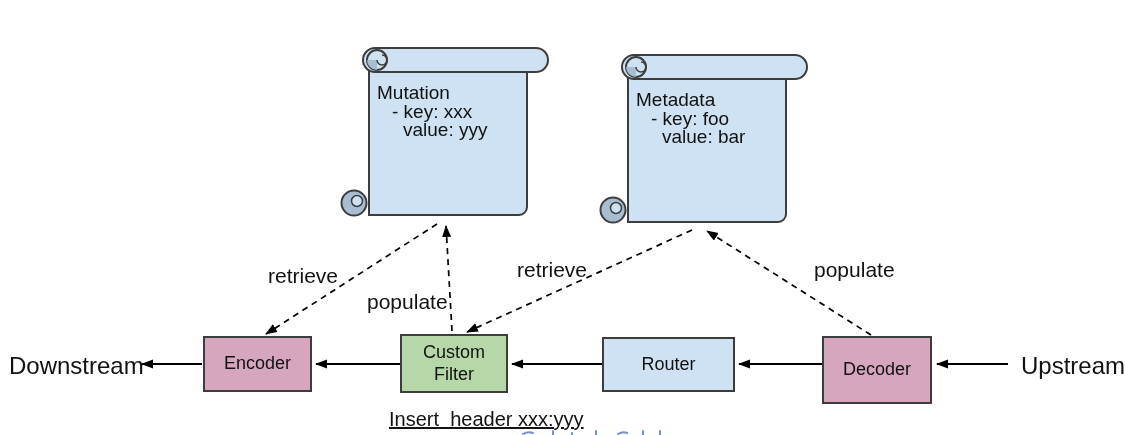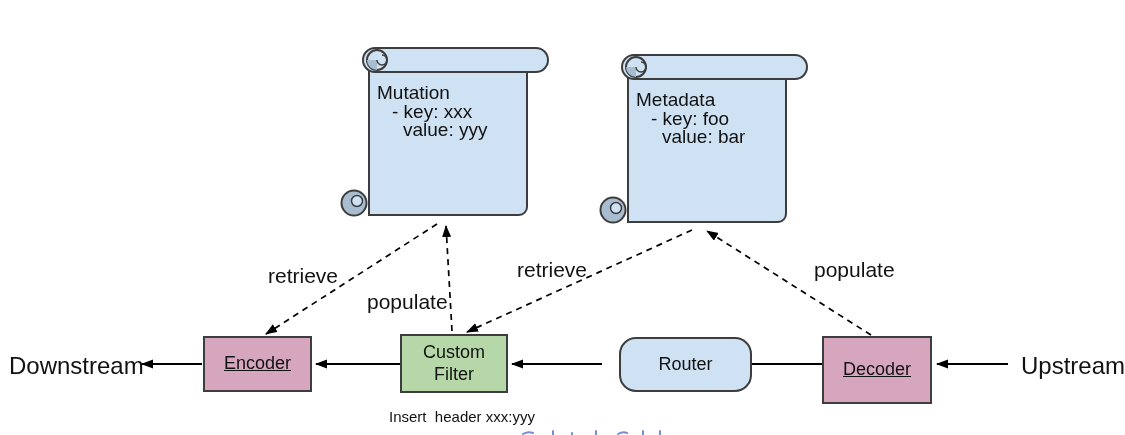--- a/index.html
+++ b/index.html
@@ -13,27 +13,27 @@
   .shade-flat{fill:var(--scroll-shade,#a9bdd1);stroke:none;}
   .thin-line{fill:none;stroke:var(--border,#3d3d3d);stroke-width:1.5;}
   .flow{stroke:var(--line,#000);stroke-width:1.8;fill:none;}
   .dashed{stroke:var(--line,#000);stroke-width:1.7;fill:none;stroke-dasharray:6 5;}
   .frag{stroke:var(--cropped-fragment-blue,#5b7bd5);stroke-width:2;fill:none;stroke-linecap:round;opacity:.85;}
   .node{
     position:absolute;box-sizing:border-box;border:2px solid var(--border,#3d3d3d);
     display:flex;align-items:center;justify-content:center;
     font-size:18px;line-height:1.22;text-align:center;
   }
-  .pink{background:var(--node-pink,#d5a6bd);text-decoration:underline;}
+  .pink{background:var(--node-pink,#d5a6bd);}
   .green{background:var(--node-green,#b6d7a8);}
   .blue{background:var(--node-blue,#cfe2f3);}
   .node .wrap{width:80px;}
   .endpoint{position:absolute;font-size:24px;white-space:nowrap;}
   .edge-label{position:absolute;font-size:21px;white-space:nowrap;}
-  .caption{position:absolute;left:389px;top:408px;font-size:15px;white-space:pre;}
+  .caption{position:absolute;left:389px;top:408px;font-size:20px;white-space:pre;text-decoration:underline;}
   .scroll-text{position:absolute;font-size:19px;line-height:18.5px;white-space:nowrap;}
   .scroll-text .l1{padding-left:15px;}
   .scroll-text .l2{padding-left:26px;}
 </style>
 </head>
 <body>
 
 <div class="stage">
 
   <svg width="1125" height="435" viewBox="0 0 1125 435">
@@ -88,21 +88,21 @@
 
   <div class="endpoint" style="left:9px;top:352px;">Downstream</div>
   <div class="endpoint" style="left:1021px;top:352px;">Upstream</div>
 
   <div class="node pink" style="left:203px;top:336px;width:109px;height:56px;">
     <span>Encoder</span>
   </div>
   <div class="node green" style="left:400px;top:334px;width:108px;height:59px;">
     <span class="wrap">Custom Filter</span>
   </div>
-  <div class="node blue" style="left:619px;top:337px;width:133px;height:55px;border-radius:17px;">
+  <div class="node blue" style="left:602px;top:337px;width:133px;height:55px;">
     <span>Router</span>
   </div>
   <div class="node pink" style="left:822px;top:336px;width:110px;height:68px;">
     <span>Decoder</span>
   </div>
 
   <div class="scroll-text" style="left:377px;top:84px;">
     <div>Mutation</div>
     <div class="l1">- key: xxx</div>
     <div class="l2">value: yyy</div>

